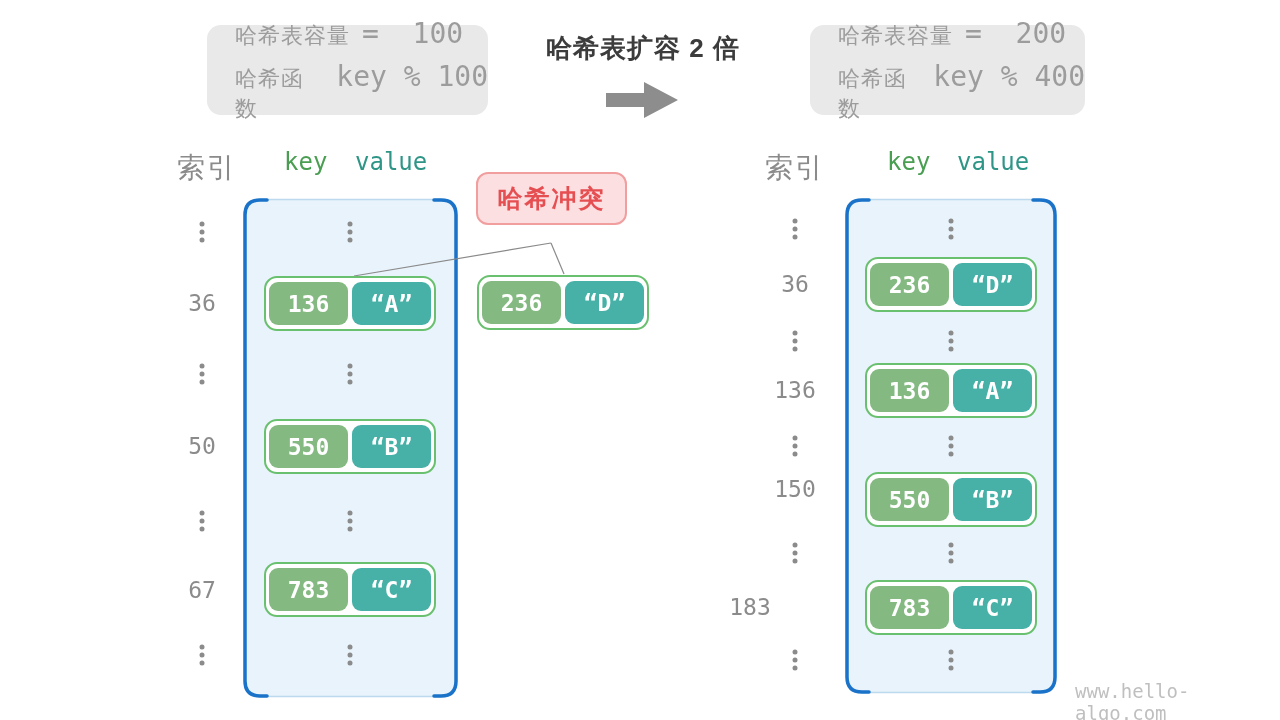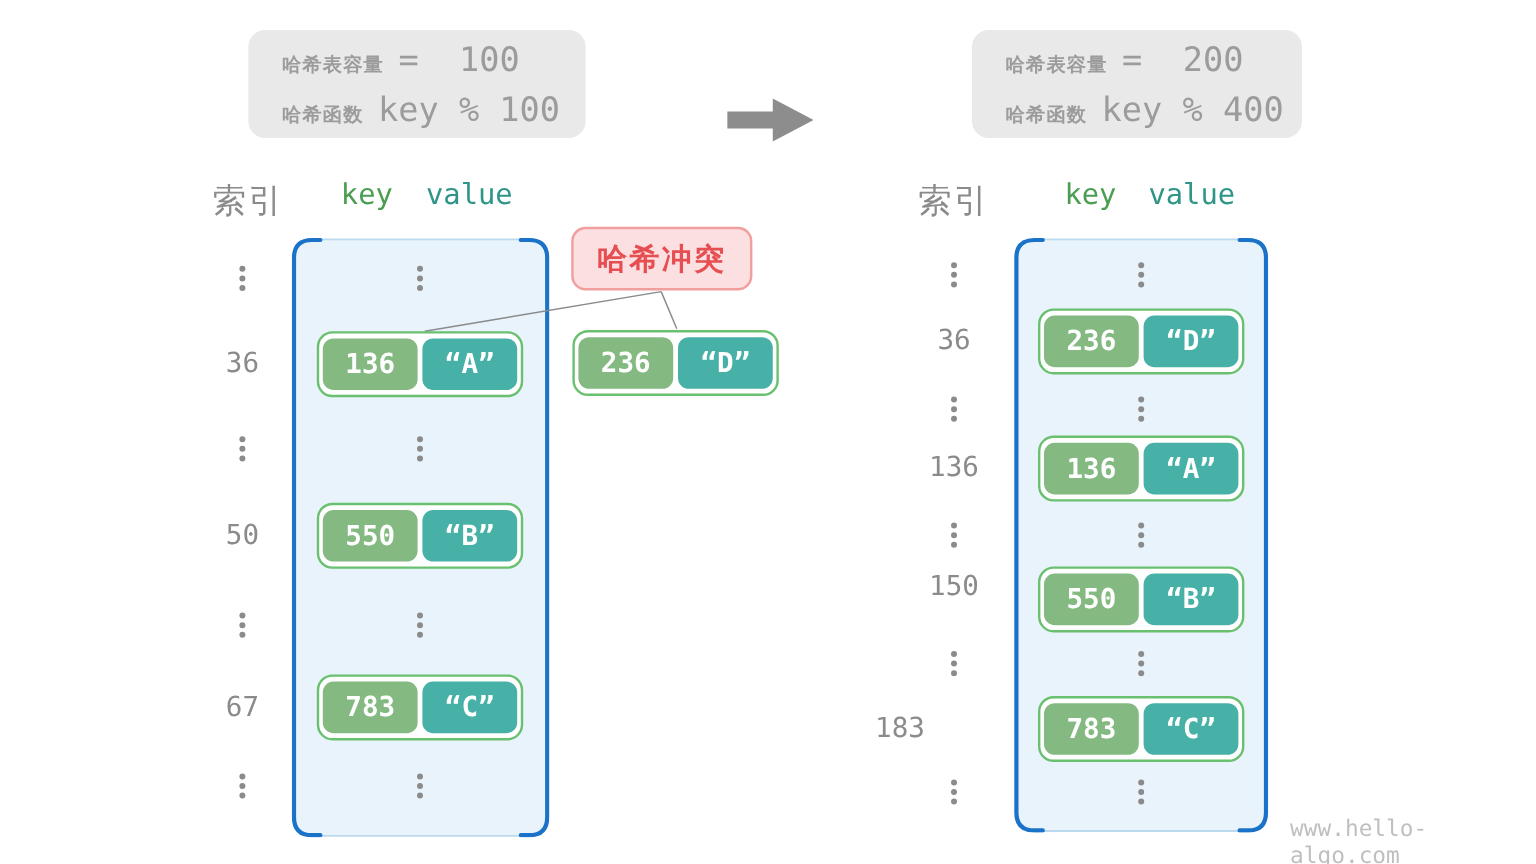--- a/index.html
+++ b/index.html
@@ -8,21 +8,21 @@
     font-family:"Liberation Sans",sans-serif;
   }
   .abs{position:absolute;}
   
   .spec-box{
     background:var(--spec-bg);border-radius:14px;
     display:flex;flex-direction:column;justify-content:center;gap:9px;
     padding-left:28px;box-sizing:border-box;
   }
   .spec-line{display:flex;align-items:baseline;gap:12px;color:var(--spec-text);}
-  .spec-cjk{font-weight:bold;font-size:16px;letter-spacing:1px;}
+  .spec-cjk{font-weight:normal;font-size:22px;letter-spacing:1px;}
   .spec-mono{font-family:"DejaVu Sans Mono",monospace;font-size:28px;white-space:pre;}
   
   .main-title{font-size:26px;font-weight:bold;color:var(--title-text);letter-spacing:1px;white-space:nowrap;}
   
   .col-cjk{font-size:28px;color:var(--index-text);letter-spacing:2px;white-space:nowrap;}
   .col-mono{font-family:"DejaVu Sans Mono",monospace;font-size:24px;white-space:nowrap;}
   
   .idx{
     font-family:"DejaVu Sans Mono",monospace;font-size:23px;color:var(--index-text);
     transform:translate(-50%,-50%);white-space:nowrap;
@@ -62,20 +62,21 @@
     <div class="spec-line">
       <span class="spec-cjk">哈希表容量</span>
         <span class="spec-mono">=  100</span>
     </div>
     <div class="spec-line">
       <span class="spec-cjk">哈希函数</span>
         <span class="spec-mono">key % 100</span>
     </div>
   </div>
 
+  <div class="abs main-title" style="left:546px;top:31px;">哈希表扩容 2 倍</div>
   <svg class="abs" style="left:606px;top:82px;" width="72" height="36" viewBox="0 0 72 36">
     <polygon points="0,11 38,11 38,0 72,18 38,36 38,25 0,25" style="fill:var(--arrow);"></polygon>
   </svg>
 
   <div class="abs spec-box" style="left:810px;top:25px;width:275px;height:90px;">
     <div class="spec-line">
       <span class="spec-cjk">哈希表容量</span>
         <span class="spec-mono">=  200</span>
     </div>
     <div class="spec-line">
@@ -216,21 +217,21 @@
   </div>
   <div class="abs pair" style="left:264px;top:419px;">
     <span class="cell key">550</span>
     <span class="cell val">“B”</span>
   </div>
   <div class="abs pair" style="left:264px;top:562px;">
     <span class="cell key">783</span>
     <span class="cell val">“C”</span>
   </div>
 
-  <div class="abs callout" style="left:476px;top:189px;width:151px;height:53px;">哈希冲突</div>
+  <div class="abs callout" style="left:476px;top:172px;width:151px;height:53px;">哈希冲突</div>
   <div class="abs pair" style="left:477px;top:275px;">
     <span class="cell key">236</span>
     <span class="cell val">“D”</span>
   </div>
 
   <div class="abs pair" style="left:865px;top:257px;">
     <span class="cell key">236</span>
     <span class="cell val">“D”</span>
   </div>
   <div class="abs pair" style="left:865px;top:363px;">

